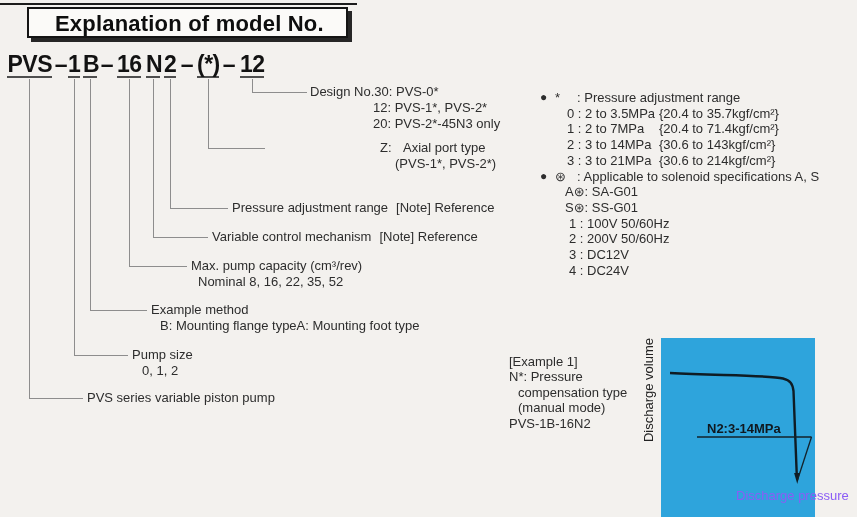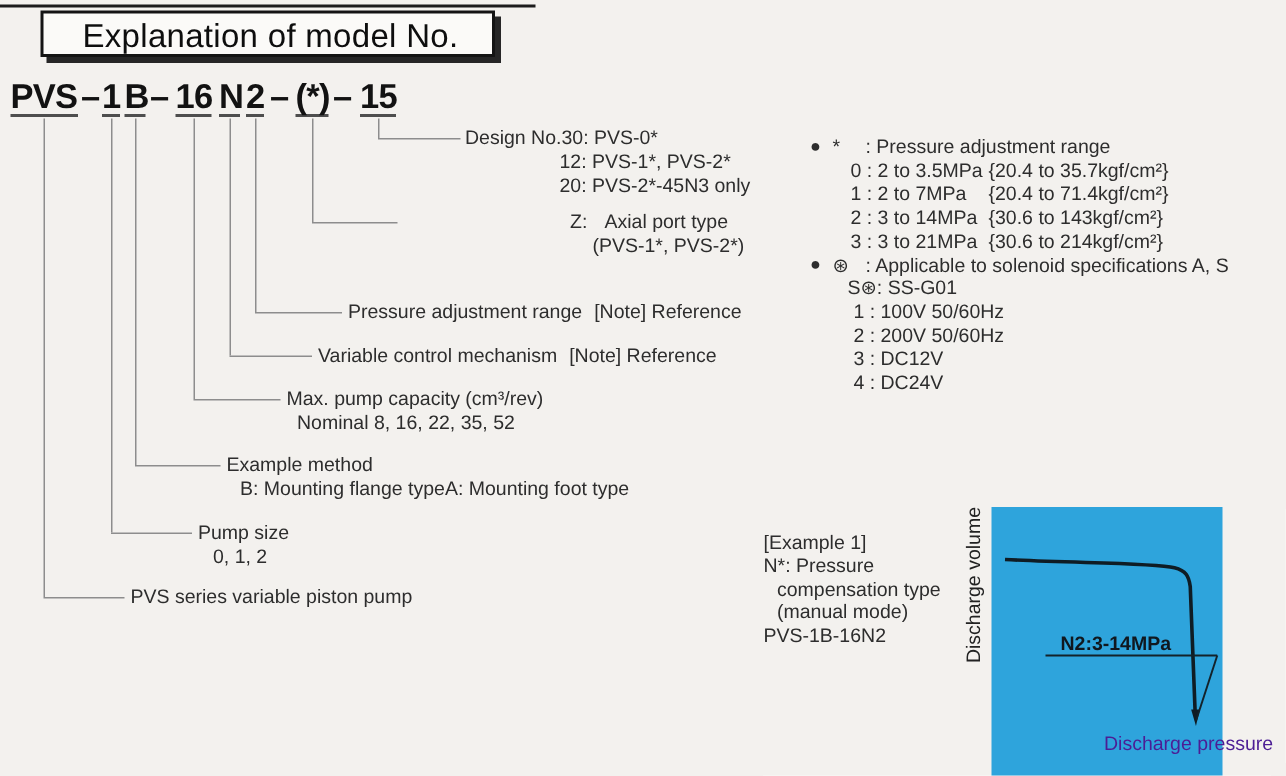--- a/index.html
+++ b/index.html
@@ -1,60 +1,60 @@
 <!DOCTYPE html>
 <html><head>
 <meta charset="utf-8">
 <style>
   html,body{margin:0;padding:0}
   .page{position:relative;width:857px;height:517px;background:#f3f1ee;font-family:"Liberation Sans",sans-serif;color:#2d2d2d;overflow:hidden}
   .toprule{position:absolute;left:0;top:3px;width:357px;height:2px;background:#1c1c1c}
-  .title-box{position:absolute;left:27px;top:7px;height:31px;box-sizing:border-box;background:#fbfaf8;border:2px solid #141414;box-shadow:4px 4px 0 #262626;padding:2px 22px 0 26px;font-size:22px;font-weight:normal;line-height:25px;letter-spacing:0.2px;color:#0e0e0e;white-space:nowrap}
-  .seg{position:absolute;top:53px;height:23px;font-size:23px;font-weight:bold;text-align:left;color:#121212;line-height:23px;letter-spacing:-0.5px}
+  .title-box{position:absolute;left:27px;top:7px;height:31px;box-sizing:border-box;background:#fbfaf8;border:2px solid #141414;box-shadow:4px 4px 0 #262626;padding:2px 22px 0 26px;font-size:22px;font-weight:bold;line-height:25px;letter-spacing:0.2px;color:#0e0e0e;white-space:nowrap}
+  .seg{position:absolute;top:53px;height:23px;font-size:23px;font-weight:bold;text-align:right;color:#121212;line-height:23px;letter-spacing:-0.5px}
   .seg.u{border-bottom:2px solid #4e4e4e}
   .vl{position:absolute;width:1px;background:#8d8d8d}
   .hl{position:absolute;height:1px;background:#8d8d8d}
   .lbl{position:absolute;font-size:13px;line-height:16px;color:#2d2d2d;white-space:nowrap}
   .note{margin-left:8px}
   .legend{position:absolute;left:540px;top:90px;font-size:13px;line-height:15.7px;color:#2d2d2d;white-space:nowrap}
   .lr{display:flex}
   .lg-b{width:15px;font-size:12px}
   .lg-k{width:22px}
   .lr-p{padding-left:27px}
   .lg-lab{display:inline-block;width:18px}
   .lg-range{display:inline-block;width:74px}
   .lr-s{padding-left:25px}
   .lr-v{padding-left:29px}
   .example{position:absolute;left:509px;top:354px;font-size:13px;line-height:15.4px;color:#2d2d2d;white-space:nowrap}
   .ex-ind{padding-left:9px}
   .chart{position:absolute;left:661px;top:338px;width:154px;height:188px;background:#2ea4dc}
   .chart svg{position:absolute;left:0;top:0}
   .n2{position:absolute;left:46px;top:83px;font-size:13px;font-weight:bold;color:#10181f;white-space:nowrap}
   .ylabel{position:absolute;left:641px;top:486px;width:148px;height:17px;transform-origin:0 0;transform:rotate(-90deg);text-align:right;font-size:13px;color:#222;white-space:nowrap}
-  .xlabel{position:absolute;left:736px;top:488px;font-size:13px;color:#4c1d95;white-space:nowrap}
+  .xlabel{position:absolute;left:736px;top:488px;font-size:13px;color:#8b5cf6;white-space:nowrap}
 </style>
 </head>
 <body>
 
 <div class="page">
   <div class="toprule"></div>
   <div class="title-box"><span>Explanation of model No.</span></div>
 
   <span class="seg u" style="left:7px;width:45px">PVS</span>
   <span class="seg" style="left:54px;width:13px">–</span>
   <span class="seg u" style="left:68px;width:12px">1</span>
   <span class="seg u" style="left:83px;width:14px">B</span>
   <span class="seg" style="left:100px;width:13px">–</span>
   <span class="seg u" style="left:117px;width:24px">16</span>
   <span class="seg u" style="left:146px;width:14px">N</span>
   <span class="seg u" style="left:164px;width:12px">2</span>
   <span class="seg" style="left:180px;width:13px">–</span>
   <span class="seg u" style="left:197px;width:22px">(*)</span>
   <span class="seg" style="left:222px;width:13px">–</span>
-  <span class="seg u" style="left:240px;width:24px">15</span>
+  <span class="seg u" style="left:240px;width:24px">12</span>
 
   <div class="vl" style="left:29px;top:79px;height:319px"></div>
   <div class="vl" style="left:74px;top:79px;height:276px"></div>
   <div class="vl" style="left:90px;top:79px;height:231px"></div>
   <div class="vl" style="left:129px;top:79px;height:187px"></div>
   <div class="vl" style="left:153px;top:79px;height:158px"></div>
   <div class="vl" style="left:170px;top:79px;height:129px"></div>
   <div class="vl" style="left:208px;top:79px;height:69px"></div>
   <div class="vl" style="left:252px;top:79px;height:13px"></div>
 
@@ -130,20 +130,23 @@
         <span class="lg-lab">3 :</span>
         <span class="lg-range">3 to 21MPa</span>
         <span>{30.6 to 214kgf/cm²}</span>
       </div>
     <div class="lr">
         <span class="lg-b">●</span>
         <span class="lg-k">⊛</span>
         <span>: Applicable to solenoid specifications A, S</span>
       </div>
     <div class="lr lr-s">
+        <span>A⊛: SA-G01</span>
+      </div>
+    <div class="lr lr-s">
         <span>S⊛: SS-G01</span>
       </div>
     <div class="lr lr-v">
         <span class="lg-lab">1 :</span>
         <span>100V 50/60Hz</span>
       </div>
     <div class="lr lr-v">
         <span class="lg-lab">2 :</span>
         <span>200V 50/60Hz</span>
       </div>

